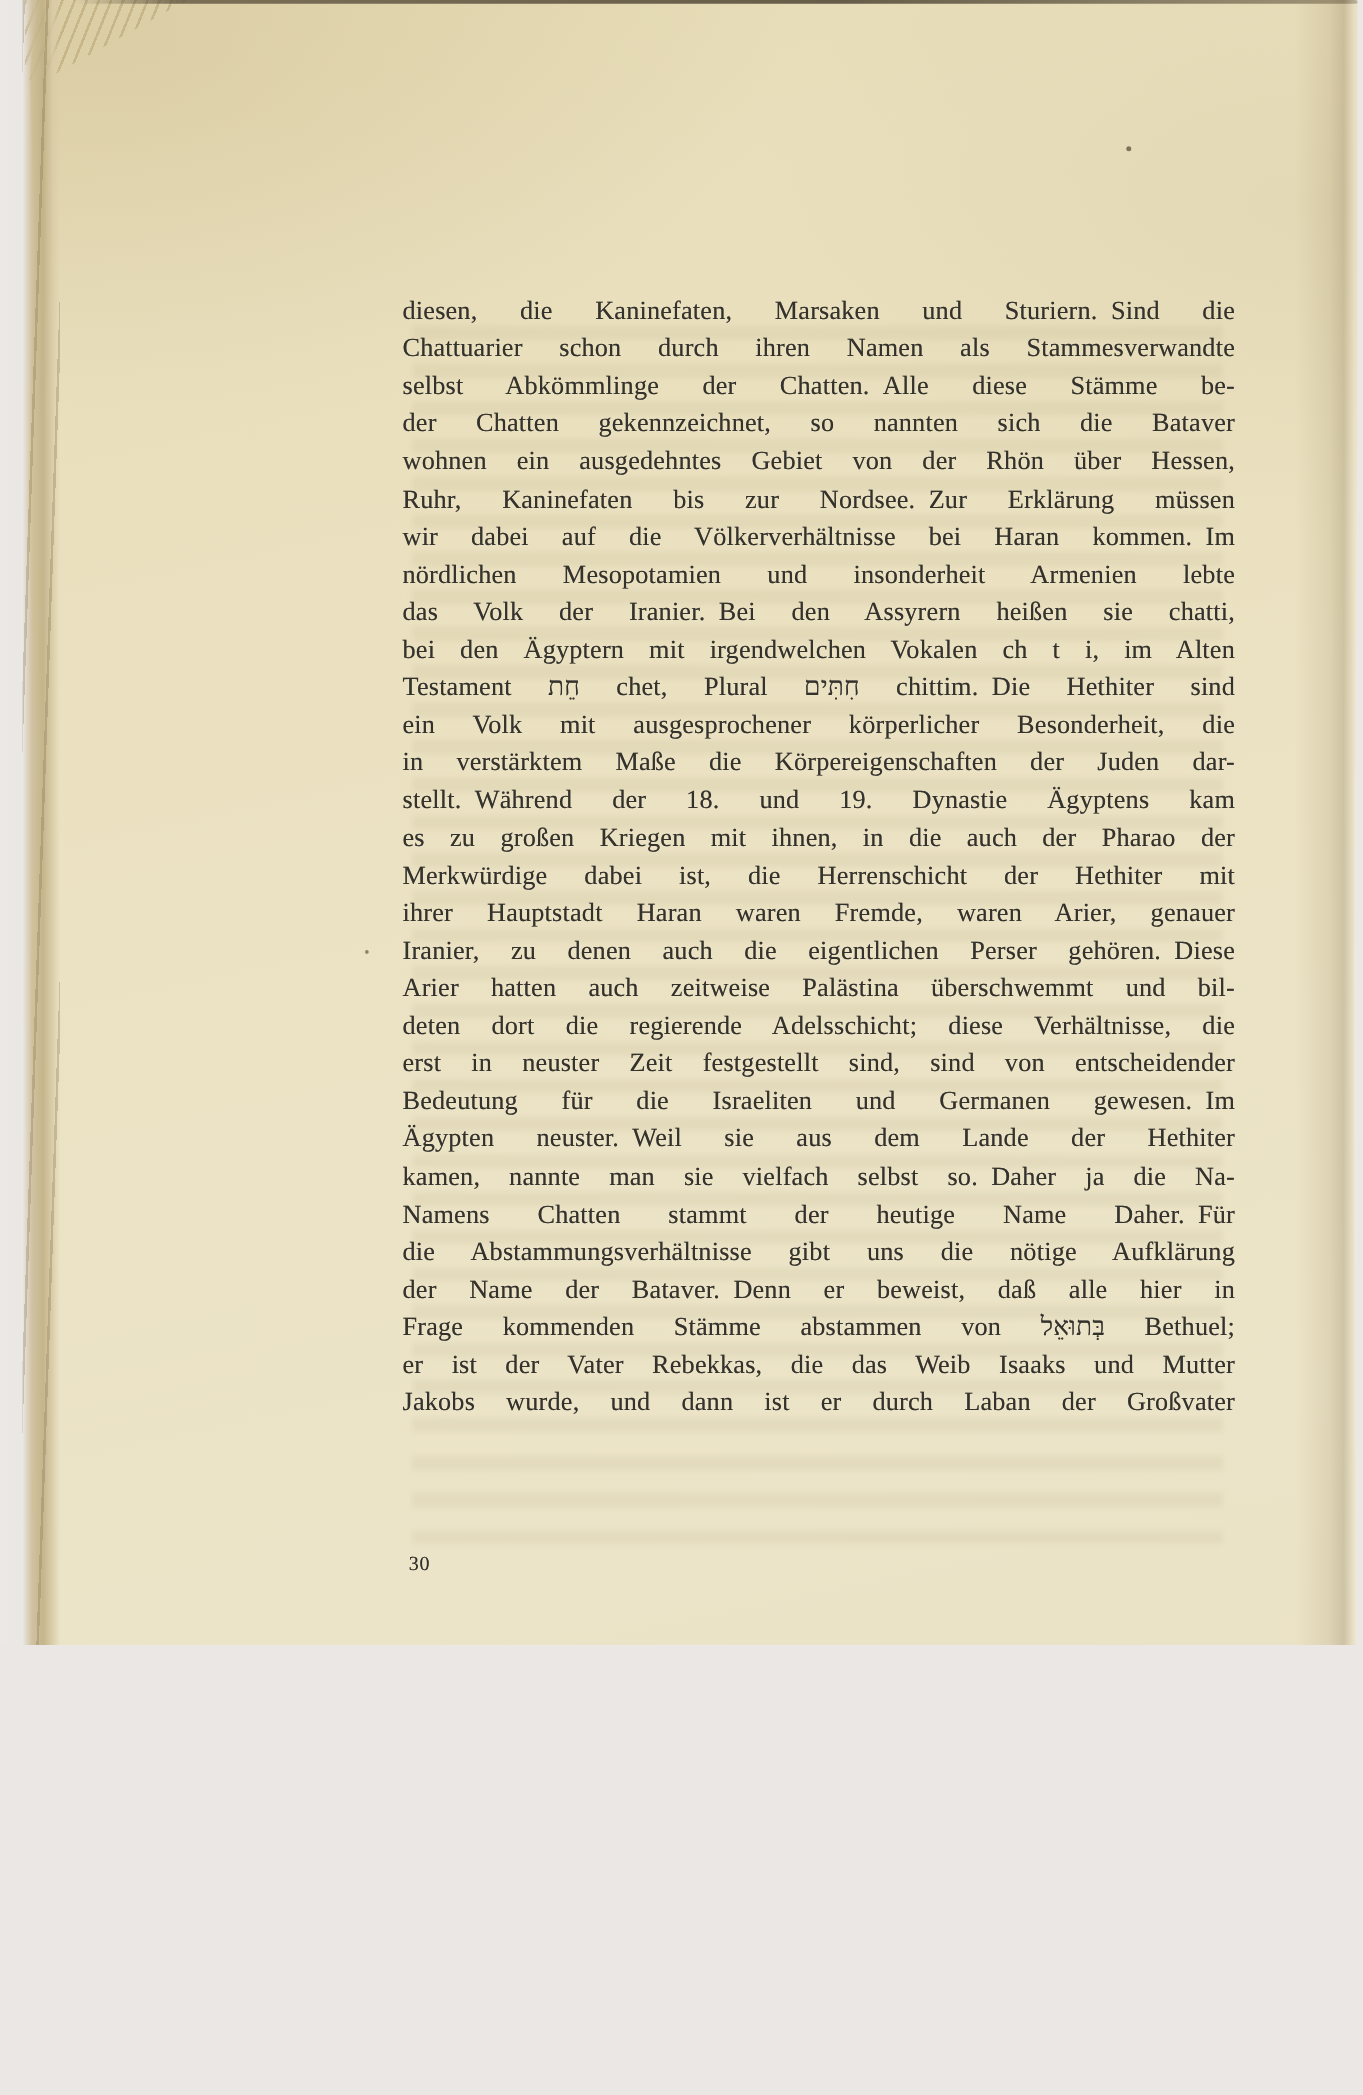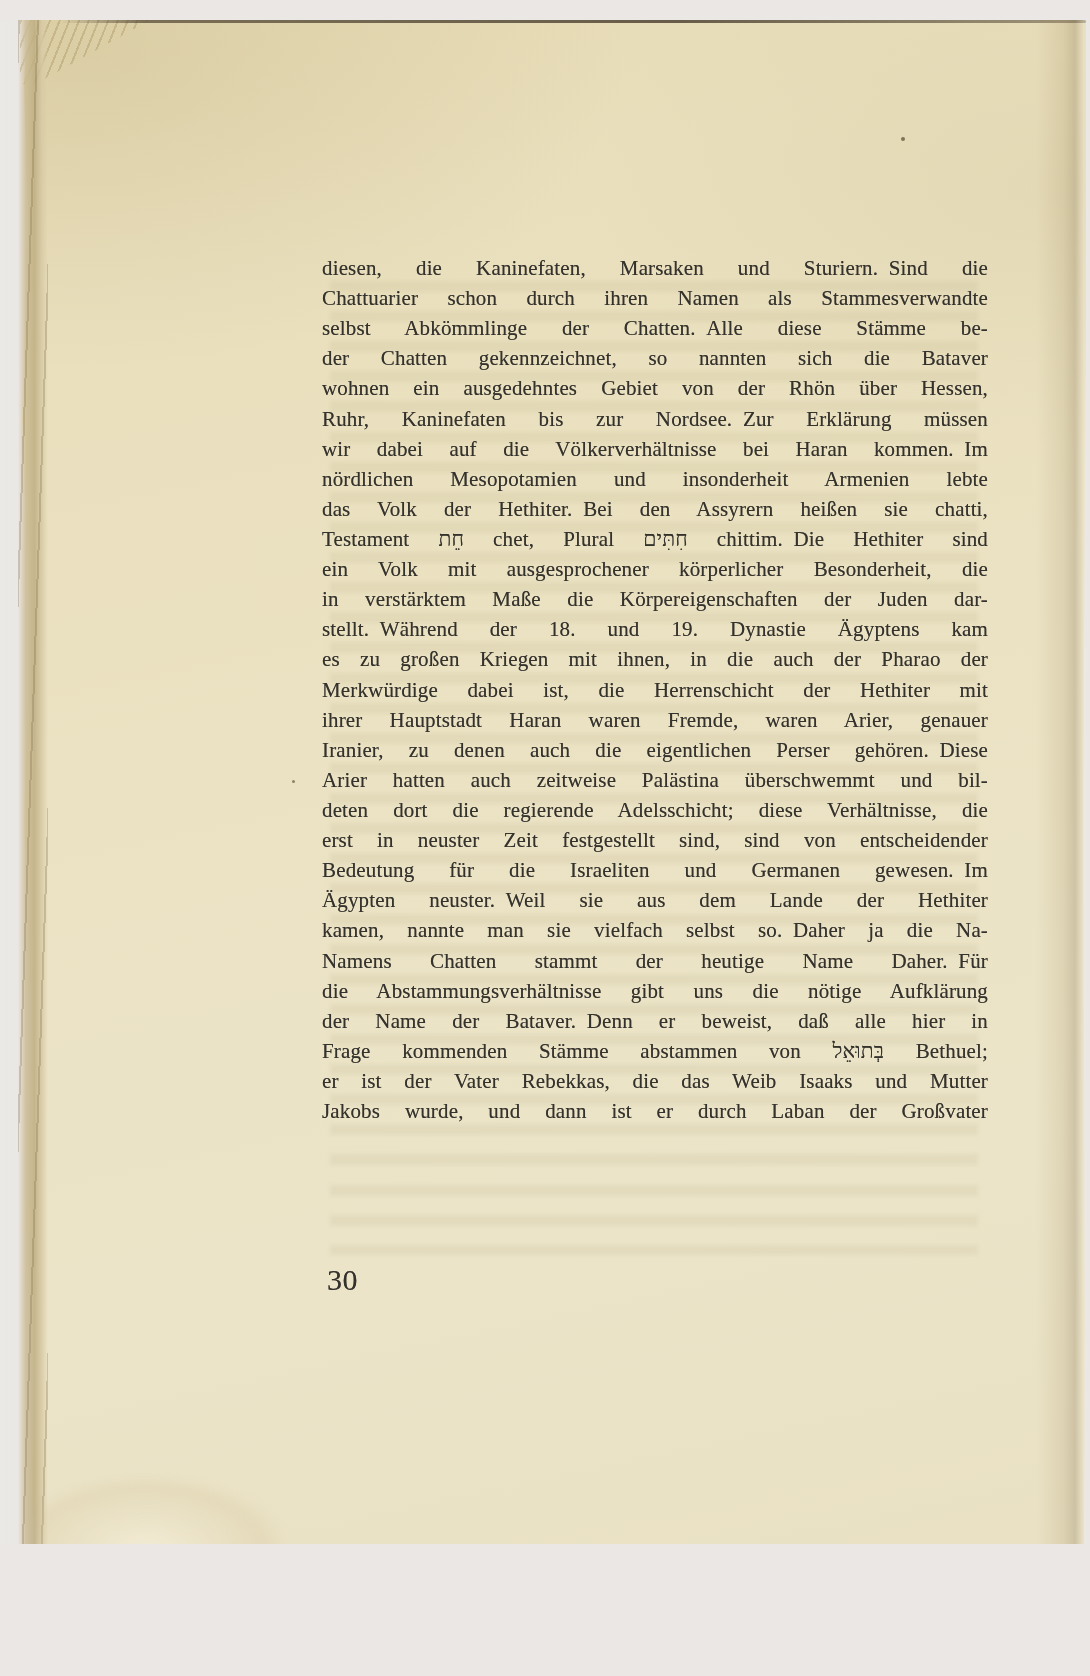--- a/index.html
+++ b/index.html
@@ -3,23 +3,22 @@
 <meta charset="utf-8">
 <style>
   html,body{margin:0;padding:0;}
   body{
     width:1090px;height:1676px;
     background:#eae7e4;
     font-family:"Liberation Serif","DejaVu Serif",serif;
     overflow:hidden;
   }
   .scan{
-    position:relative;width:1090px;height:1524px;overflow:hidden;
+    position:relative;width:1090px;height:1316px;overflow:hidden;
     background:linear-gradient(90deg,#ebe9e6 0,#e9e6e3 30px,#eae7e4 60px);
-    margin-top:20px;
   }
   
   .page{
     position:absolute;left:0;top:0;width:1090px;height:1676px;
     background:
       radial-gradient(900px 520px at 8% 2%, rgba(180,160,110,0.22), rgba(180,160,110,0) 60%),
       radial-gradient(700px 400px at 96% 10%, rgba(175,155,105,0.10), rgba(175,155,105,0) 65%),
       linear-gradient(168deg,#e5dab3 0%,#e9dfbc 14%,#ebe2c3 40%,#ece4c8 70%,#e9e0c2 100%);
     clip-path:polygon(
       30px 0, 1086px 0,
@@ -74,21 +73,21 @@
     letter-spacing:.15px;
     text-shadow:0 0 .5px rgba(52,50,45,0.55);
   }
   .line{
     height:30.12px;line-height:30.12px;
     text-align:justify;text-align-last:justify;
     white-space:nowrap;
   }
   .folio{
     position:absolute;left:327px;top:1243px;
-    color:#34322d;font-size:30px;letter-spacing:.5px;
+    color:#34322d;font-size:16px;letter-spacing:.5px;
     text-shadow:0 0 .5px rgba(52,50,45,0.55);
   }
   
   .speck-a{position:absolute;left:901px;top:117px;width:4px;height:4px;border-radius:50%;background:#7d7459;}
   .speck-b{position:absolute;left:292px;top:760px;width:3px;height:3px;border-radius:50%;background:#8d8266;}
   .edge-nick{
     position:absolute;left:893px;top:1573px;width:26px;height:16px;
     background:#675c44;clip-path:polygon(0 20%, 100% 0, 55% 100%);
   }
   .corner-mark{position:absolute;left:1077px;top:1656px;width:13px;height:20px;background:#35342f;}
@@ -107,21 +106,22 @@
 
   <div class="text-block">
     <div class="line">diesen, die Kaninefaten, Marsaken und Sturiern. Sind die</div>
     <div class="line">Chattuarier schon durch ihren Namen als Stammesverwandte</div>
     <div class="line">selbst Abkömmlinge der Chatten. Alle diese Stämme be-</div>
     <div class="line">der Chatten gekennzeichnet, so nannten sich die Bataver</div>
     <div class="line">wohnen ein ausgedehntes Gebiet von der Rhön über Hessen,</div>
     <div class="line">Ruhr, Kaninefaten bis zur Nordsee. Zur Erklärung müssen</div>
     <div class="line">wir dabei auf die Völkerverhältnisse bei Haran kommen. Im</div>
     <div class="line">nördlichen Mesopotamien und insonderheit Armenien lebte</div>
-    <div class="line">das Volk der Hethiter. Bei den Assyrern heißen sie chatti,</div>
+    <div class="line">das Volk der Iranier. Bei den Assyrern heißen sie chatti,</div>
+    <div class="line">bei den Ägyptern mit irgendwelchen Vokalen ch t i, im Alten</div>
     <div class="line">Testament חֵת chet, Plural חִתִּים chittim. Die Hethiter sind</div>
     <div class="line">ein Volk mit ausgesprochener körperlicher Besonderheit, die</div>
     <div class="line">in verstärktem Maße die Körpereigenschaften der Juden dar-</div>
     <div class="line">stellt. Während der 18. und 19. Dynastie Ägyptens kam</div>
     <div class="line">es zu großen Kriegen mit ihnen, in die auch der Pharao der</div>
     <div class="line">Merkwürdige dabei ist, die Herrenschicht der Hethiter mit</div>
     <div class="line">ihrer Hauptstadt Haran waren Fremde, waren Arier, genauer</div>
     <div class="line">Iranier, zu denen auch die eigentlichen Perser gehören. Diese</div>
     <div class="line">Arier hatten auch zeitweise Palästina überschwemmt und bil-</div>
     <div class="line">deten dort die regierende Adelsschicht; diese Verhältnisse, die</div>

